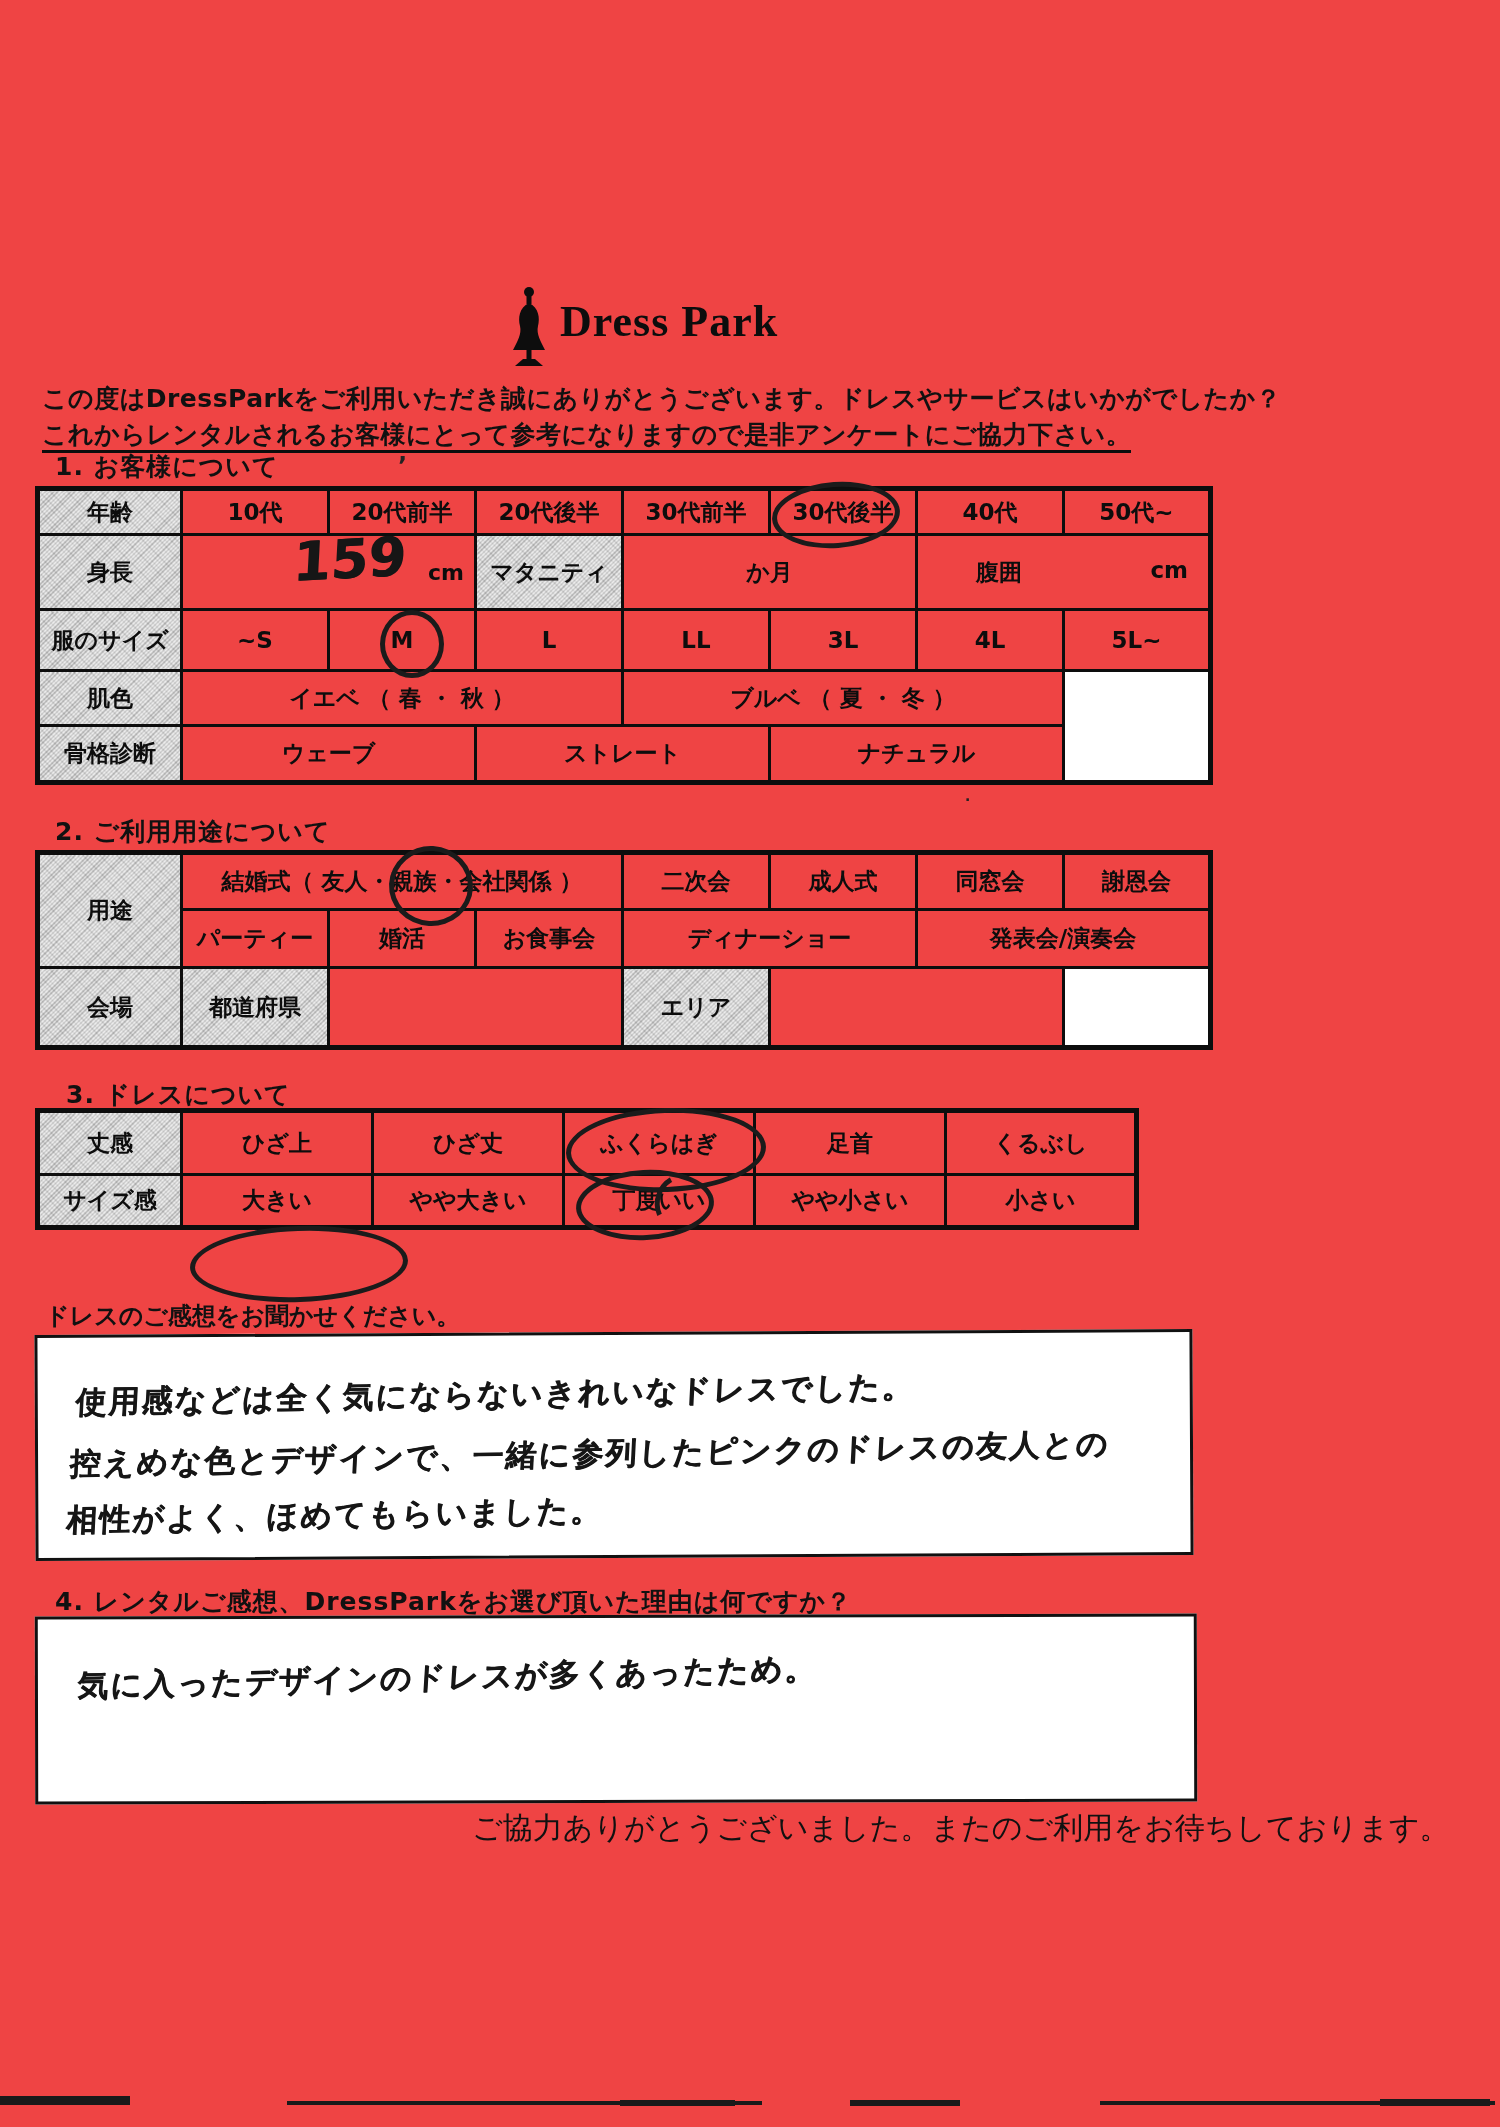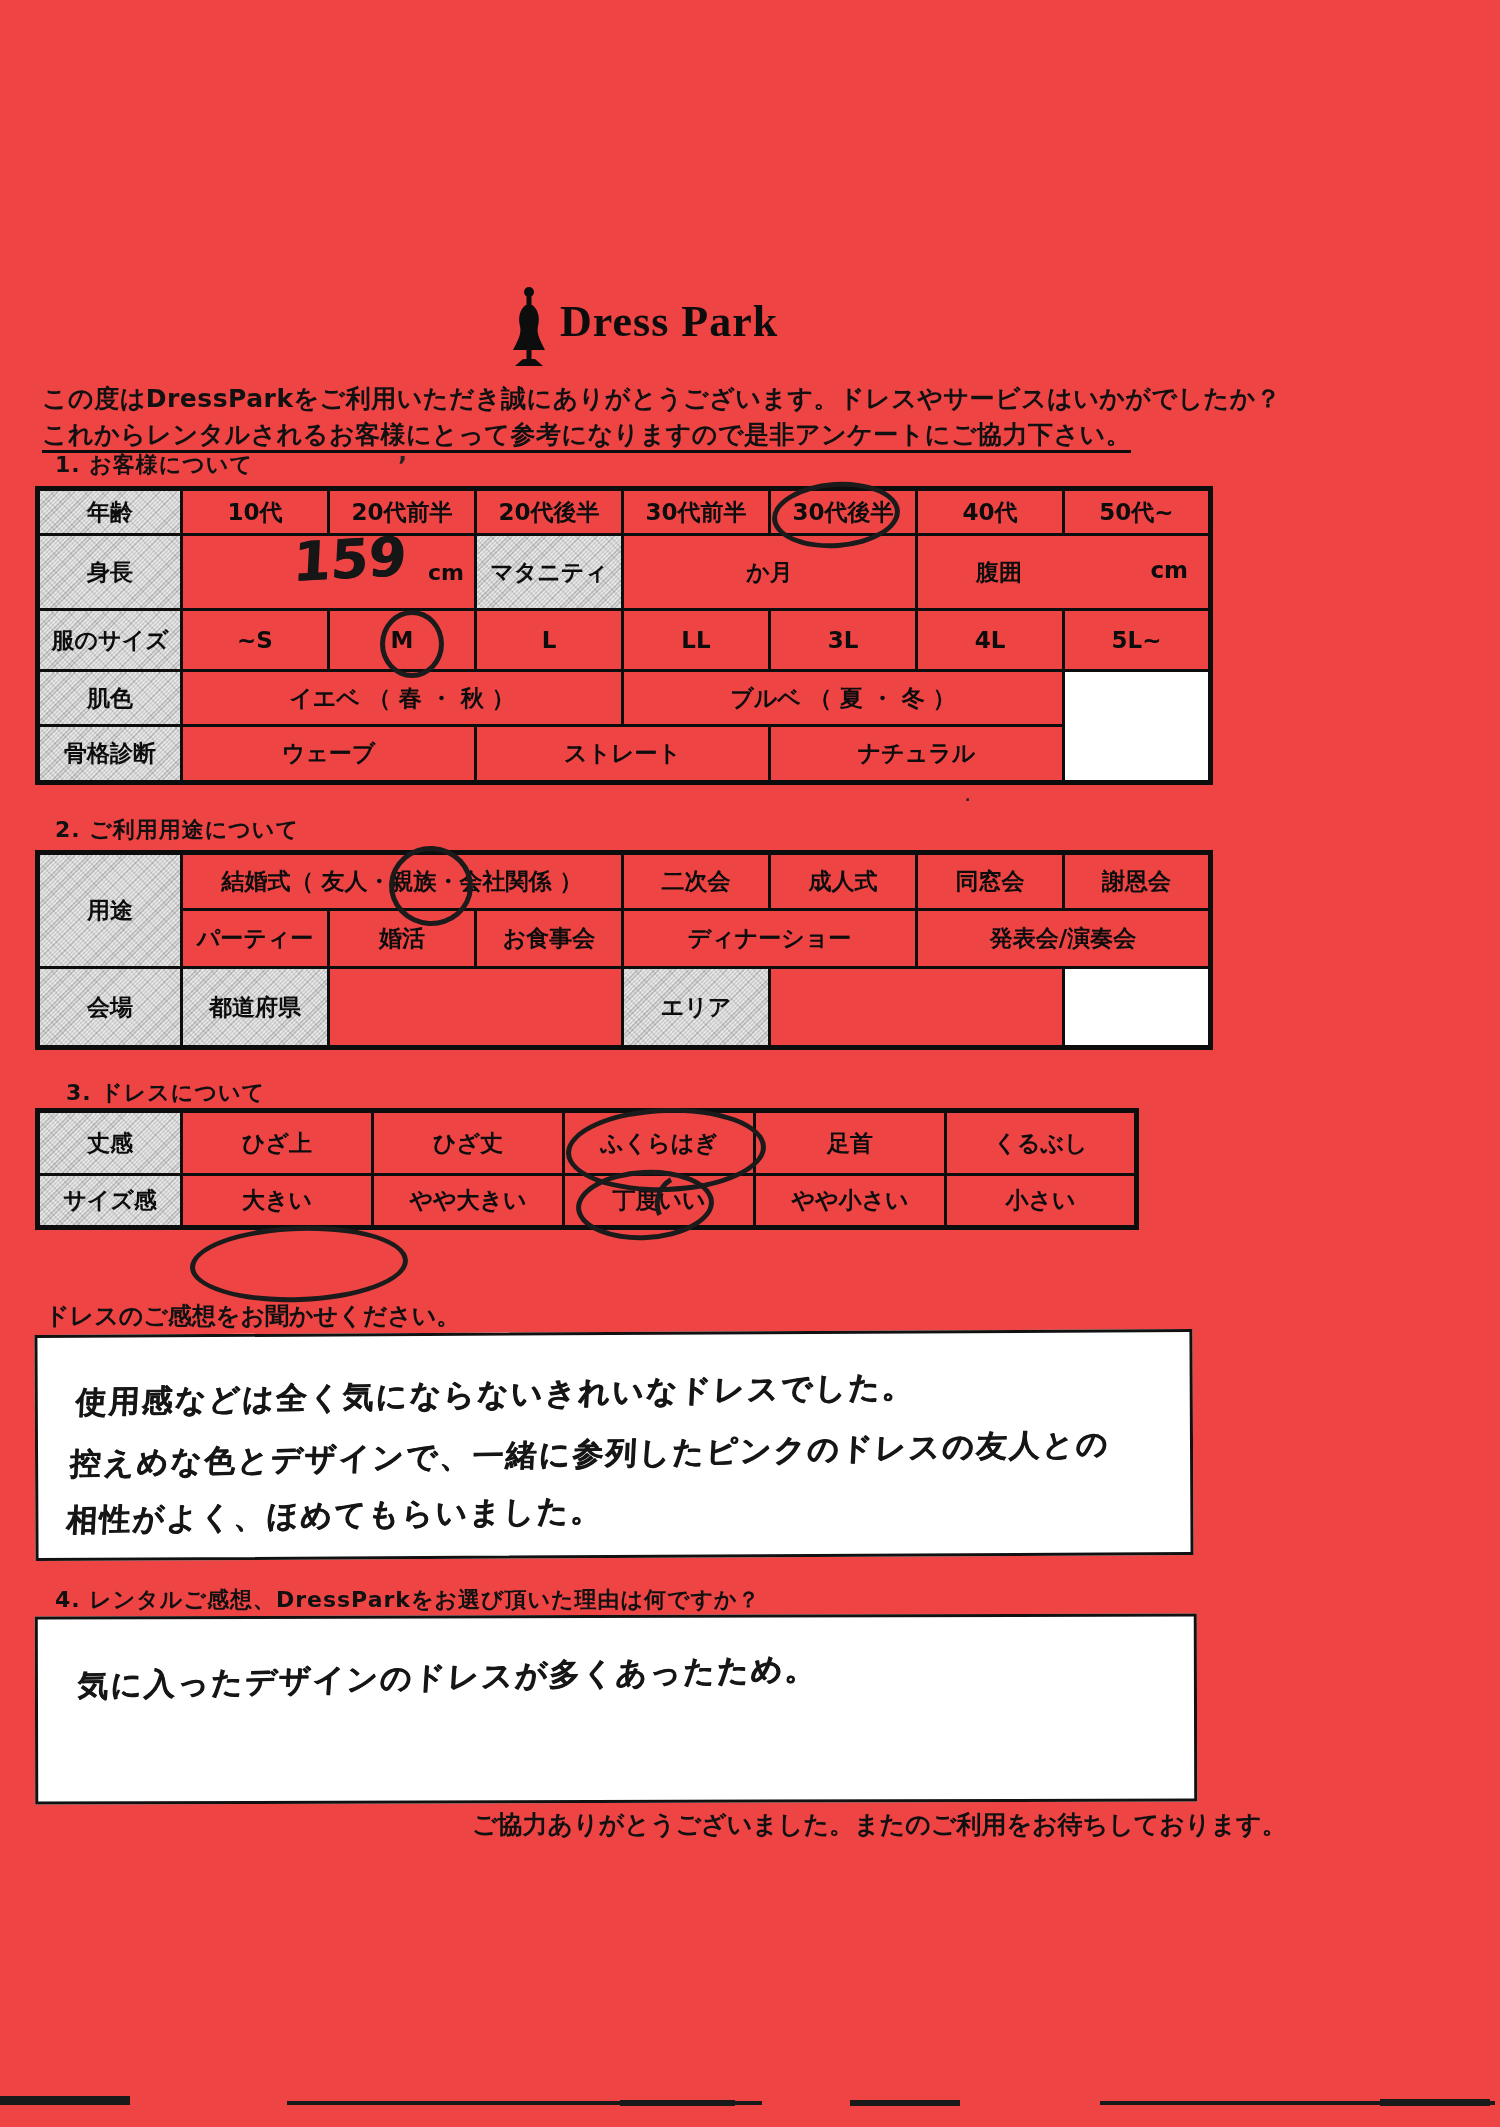--- a/index.html
+++ b/index.html
@@ -6,21 +6,21 @@
   #page{position:relative;width:1500px;height:2127px;background:#ef4444;overflow:hidden;
         font-family:"DejaVu Sans",sans-serif;color:#111;}
   .abs{position:absolute;}
 
   
   .brand{font-family:"Liberation Serif",serif;font-weight:700;font-size:44px;letter-spacing:1px;color:#0d0d0d;}
 
   
   .t1{font-size:25px;font-weight:700;letter-spacing:.5px;}
   .t2{font-size:25px;font-weight:700;letter-spacing:.5px;border-bottom:3px solid #0d0d0d;padding-bottom:1px;}
-  .h{font-size:22px;font-weight:700;letter-spacing:1px;}
+  .h{font-size:25px;font-weight:700;letter-spacing:1px;}
 
   
   table.f{border-collapse:collapse;table-layout:fixed;border:5px solid #0d0d0d;}
   table.f th,table.f td{border:3px solid #0d0d0d;padding:0;margin:0;text-align:center;vertical-align:middle;
         font-weight:700;font-size:23px;color:#0d0d0d;overflow:hidden;}
   .hatch{background-color:#ececec;
      background-image:repeating-linear-gradient(135deg,rgba(0,0,0,.25) 0 1px,transparent 1px 3px),
                       repeating-linear-gradient(45deg,rgba(0,0,0,.12) 0 1px,transparent 1px 4px);}
   td.nob{border:none !important;background:#fff;}
   .rel{position:relative;}
@@ -209,21 +209,21 @@
     <div class="hw" style="position:absolute;left:32px;top:98px;font-size:31px;">控えめな色とデザインで、一緒に参列したピンクのドレスの友人との</div>
     <div class="hw" style="position:absolute;left:28px;top:158px;font-size:31px;">相性がよく、ほめてもらいました。</div>
   </div>
 
   <div class="abs h" style="left:55px;top:1585px;">4. レンタルご感想、DressParkをお選び頂いた理由は何ですか？</div>
 
   <div class="cbox" style="left:35px;top:1615px;width:1156px;height:182px;transform:rotate(-0.15deg);">
     <div class="hw" style="position:absolute;left:40px;top:38px;font-size:31px;transform:skewX(-5deg) rotate(-1.2deg);">気に入ったデザインのドレスが多くあったため。</div>
   </div>
 
-  <div class="abs" style="left:472px;top:1808px;font-size:25px;font-weight:700;">ご協力ありがとうございました。またのご利用をお待ちしております。</div>
+  <div class="abs" style="left:472px;top:1808px;font-size:30px;font-weight:400;">ご協力ありがとうございました。またのご利用をお待ちしております。</div>
 
   <div class="circle" style="left:772px;top:482px;width:118px;height:56px;transform:rotate(-4deg);"></div>
   <div class="circle" style="left:380px;top:610px;width:54px;height:58px;"></div>
   <div class="circle" style="left:389px;top:846px;width:74px;height:70px;transform:rotate(3deg);"></div>
   <div class="circle" style="left:566px;top:1108px;width:190px;height:74px;transform:rotate(-2deg);"></div>
   <div class="tail" style="left:655px;top:1174px;width:40px;height:46px;transform:rotate(18deg);"></div>
   <div class="circle" style="left:576px;top:1170px;width:128px;height:60px;transform:rotate(-3deg);"></div>
   <div class="circle" style="left:190px;top:1226px;width:208px;height:66px;transform:rotate(-2deg);"></div>
 
   <div class="seg" style="left:0;top:2096px;width:130px;height:9px;"></div>

